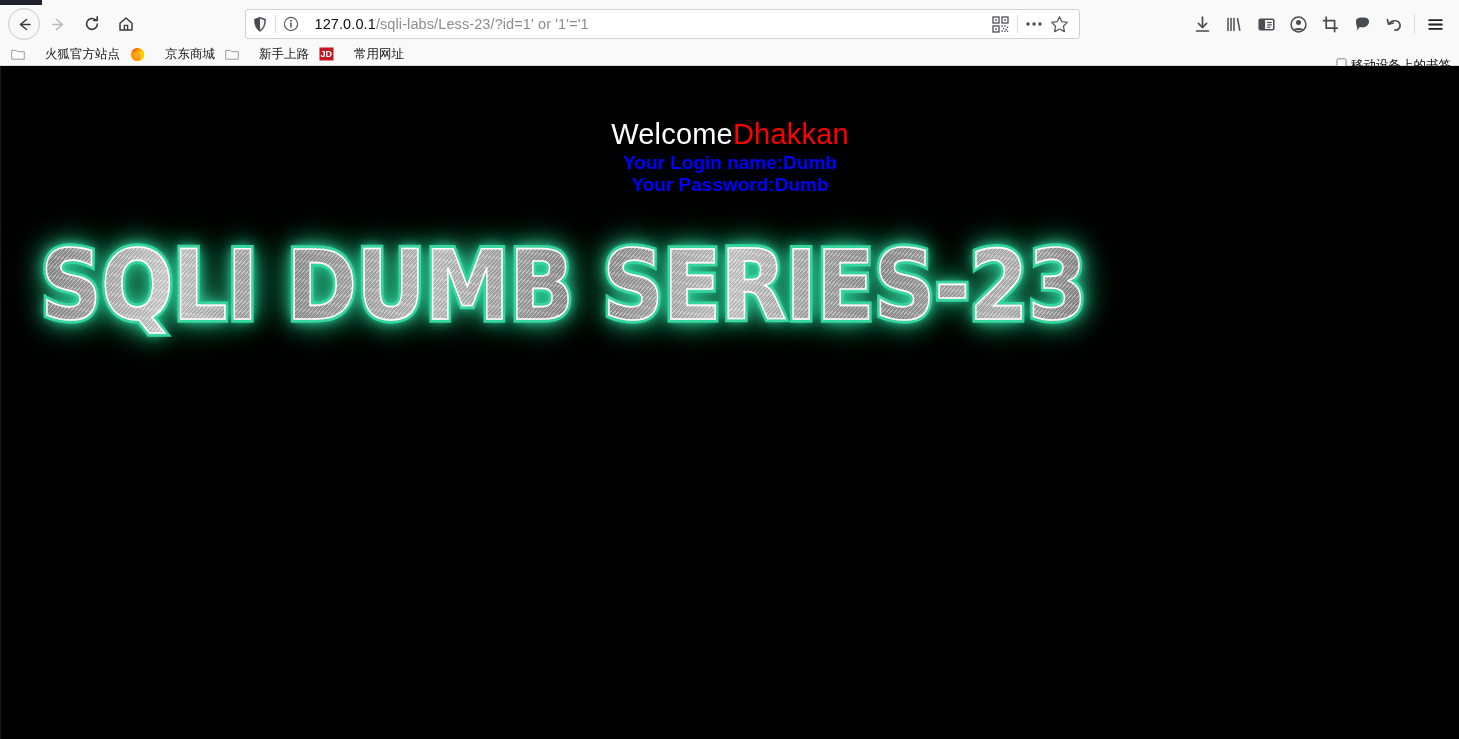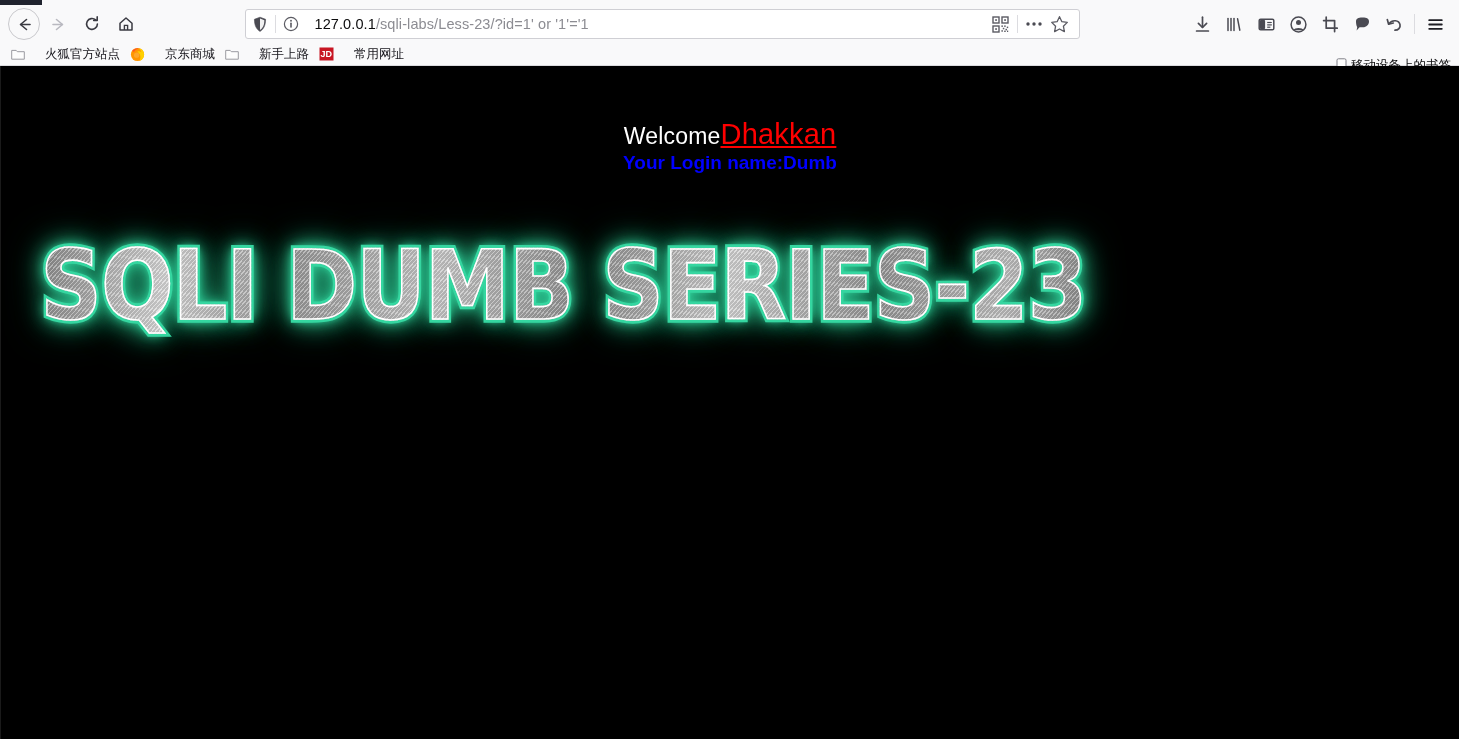--- a/index.html
+++ b/index.html
@@ -61,24 +61,24 @@
   #page-content {
     flex:1; background:#000; position:relative; overflow:hidden;
     border-left:1px solid #1a1a1a;
   }
 
   #welcome-line {
     position:absolute; left:0; right:0; top:52px;
     text-align:center; white-space:nowrap;
   }
   #welcome-line .welcome-word {
-    font-size:23px; color:#ffffff; font-weight:400; letter-spacing:0.2px;
+    font-size:29px; color:#ffffff; font-weight:400; letter-spacing:0.2px;
   }
   #welcome-line .dhakkan-word {
-    font-size:29px; color:#ff0000; font-weight:400; letter-spacing:0.2px;text-decoration:underline;
+    font-size:29px; color:#ff0000; font-weight:400; letter-spacing:0.2px;
   }
   .cred-line {
     position:absolute; left:0; right:0; text-align:center;
     font-size:19px; font-weight:bold; color:#0000ff; white-space:nowrap;
     font-family:"Liberation Sans", sans-serif;
   }
   #login-line { top:86px; }
   #password-line { top:108px; }
 
   
@@ -345,20 +345,21 @@
     </div>
   </div>
 
   <div id="page-content">
 
     <div id="welcome-line">
       <span class="welcome-word">Welcome</span><span class="dhakkan-word">Dhakkan</span>
     </div>
 
     <div class="cred-line" id="login-line">Your Login name:Dumb</div>
+    <div class="cred-line" id="password-line">Your Password:Dumb</div>
 
     <div id="banner-wrap">
       <div id="banner-art">
         <div id="banner-glow">SQLI DUMB SERIES-23</div>
         <div id="banner-fill">SQLI DUMB SERIES-23</div>
       </div>
     </div>
 
   </div>
 </div>

